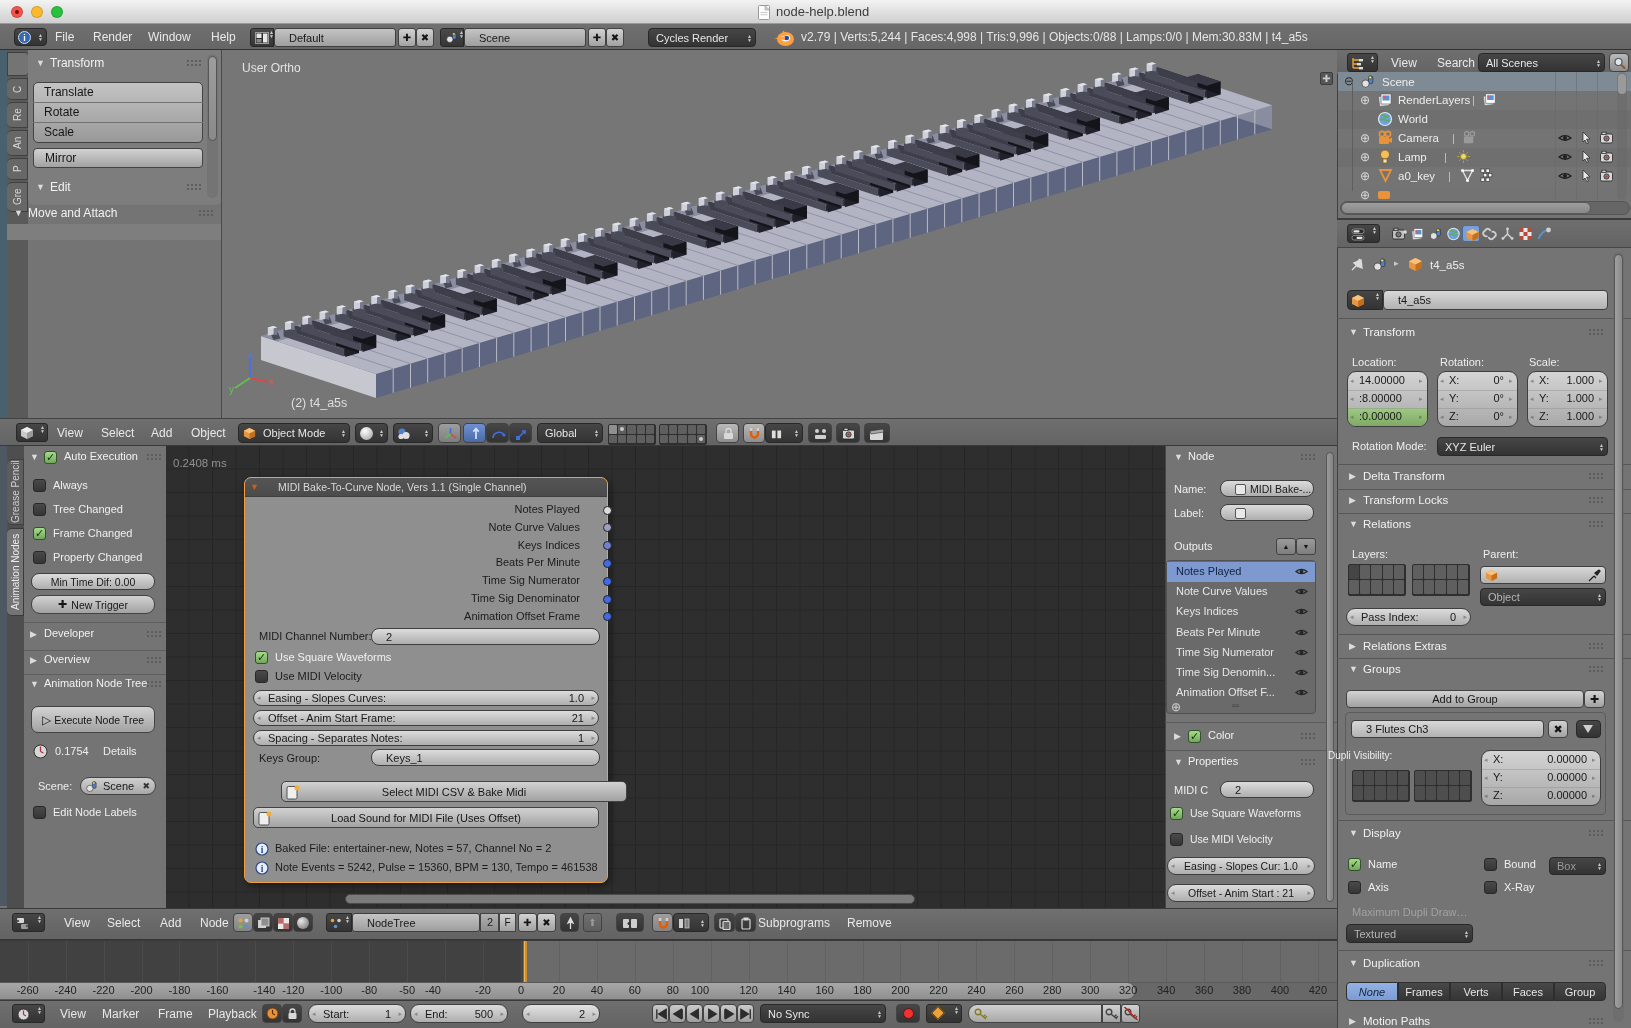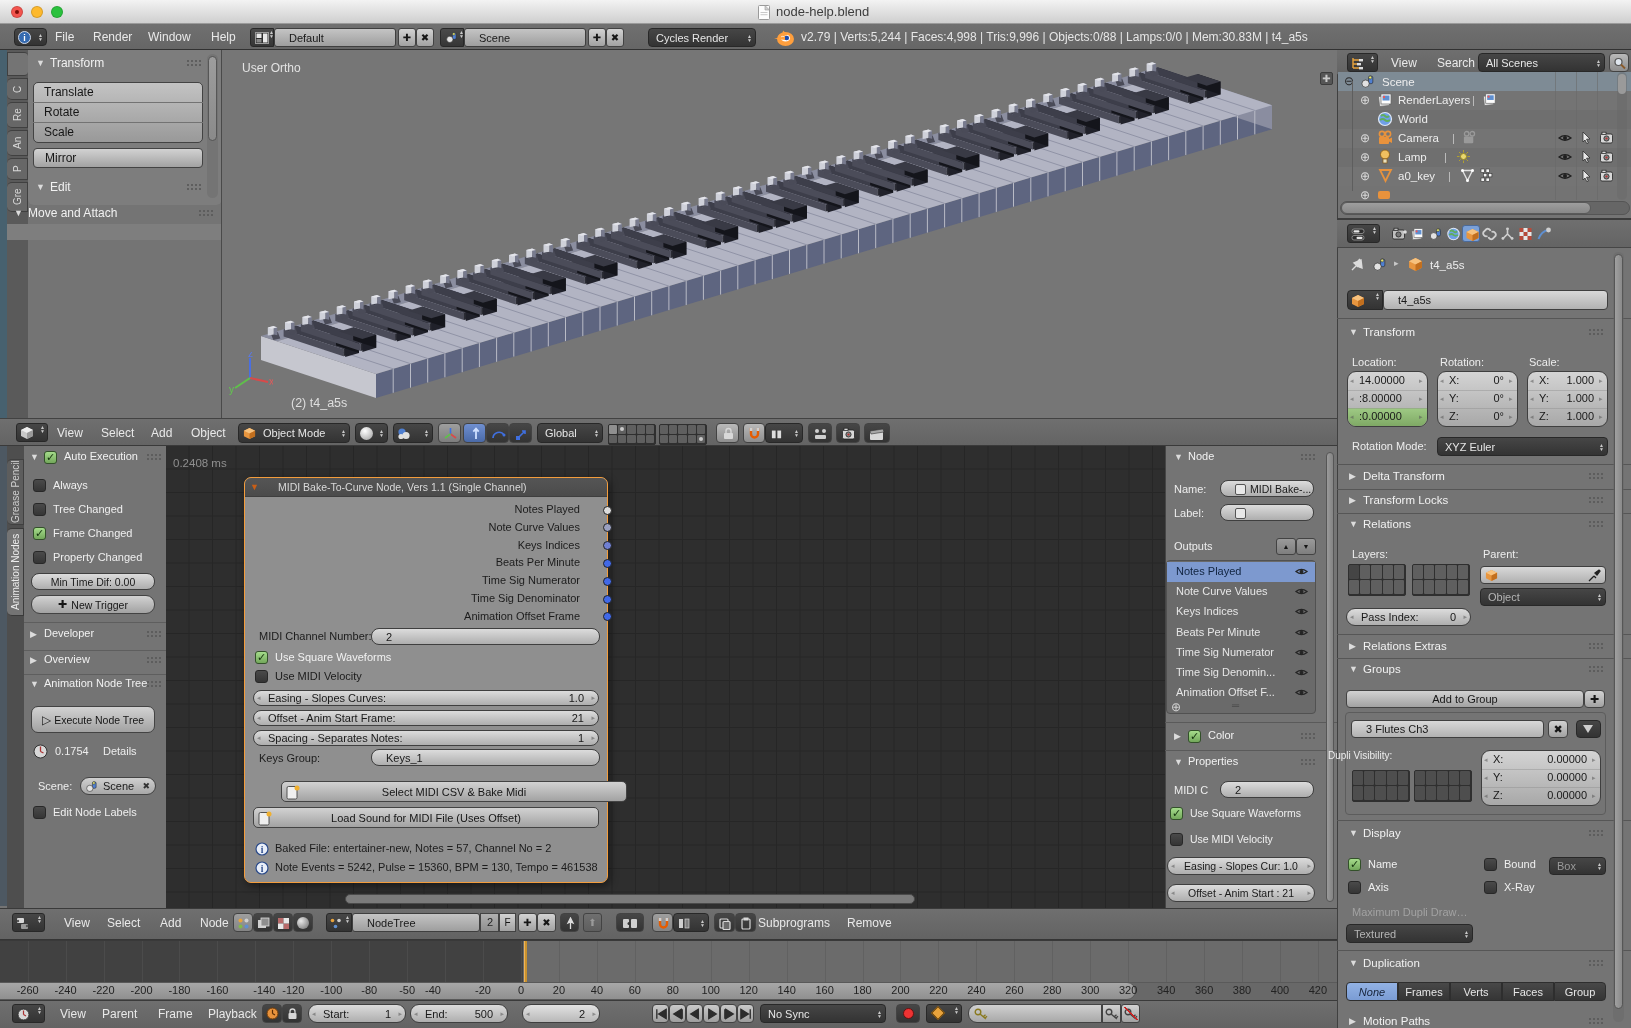--- a/index.html
+++ b/index.html
@@ -1191,21 +1191,21 @@
 <div class="tx" style="left:311.25px;top:984px;width:40px;text-align:center;font-size:11px;color:#222">-100</div>
 <div class="tx" style="left:349.2px;top:984px;width:40px;text-align:center;font-size:11px;color:#222">-80</div>
 <div class="tx" style="left:387.15px;top:984px;width:40px;text-align:center;font-size:11px;color:#222">-50</div>
 <div class="tx" style="left:425.1px;top:984px;width:40px;text-align:left;font-size:11px;color:#222">-40</div>
 <div class="tx" style="left:463.05px;top:984px;width:40px;text-align:center;font-size:11px;color:#222">-20</div>
 <div class="tx" style="left:501.0px;top:984px;width:40px;text-align:center;font-size:11px;color:#222">0</div>
 <div class="tx" style="left:538.95px;top:984px;width:40px;text-align:center;font-size:11px;color:#222">20</div>
 <div class="tx" style="left:576.9px;top:984px;width:40px;text-align:center;font-size:11px;color:#222">40</div>
 <div class="tx" style="left:614.85px;top:984px;width:40px;text-align:center;font-size:11px;color:#222">60</div>
 <div class="tx" style="left:652.8px;top:984px;width:40px;text-align:center;font-size:11px;color:#222">80</div>
-<div class="tx" style="left:690.75px;top:984px;width:40px;text-align:center;font-size:11px;color:#222">100</div>
+<div class="tx" style="left:690.75px;top:984px;width:40px;font-size:11px;color:#222">100</div>
 <div class="tx" style="left:728.7px;top:984px;width:40px;text-align:center;font-size:11px;color:#222">120</div>
 <div class="tx" style="left:766.65px;top:984px;width:40px;text-align:center;font-size:11px;color:#222">140</div>
 <div class="tx" style="left:804.6px;top:984px;width:40px;text-align:center;font-size:11px;color:#222">160</div>
 <div class="tx" style="left:842.55px;top:984px;width:40px;text-align:center;font-size:11px;color:#222">180</div>
 <div class="tx" style="left:880.5px;top:984px;width:40px;text-align:center;font-size:11px;color:#222">200</div>
 <div class="tx" style="left:918.45px;top:984px;width:40px;text-align:center;font-size:11px;color:#222">220</div>
 <div class="tx" style="left:956.4px;top:984px;width:40px;text-align:center;font-size:11px;color:#222">240</div>
 <div class="tx" style="left:994.3499999999999px;top:984px;width:40px;text-align:center;font-size:11px;color:#222">260</div>
 <div class="tx" style="left:1032.3px;top:984px;width:40px;text-align:center;font-size:11px;color:#222">280</div>
 <div class="tx" style="left:1070.25px;top:984px;width:40px;text-align:center;font-size:11px;color:#222">300</div>
@@ -1217,21 +1217,21 @@
 <div class="tx" style="left:1297.9499999999998px;top:984px;width:40px;text-align:center;font-size:11px;color:#222">420</div>
 <div class="" style="left:0px;top:1000px;width:1337px;height:28px;background:linear-gradient(#6f6f6f,#636363);border-top:1px solid #3a3a3a;"></div>
 <div class="" style="left:12px;top:1004px;width:33px;height:19px;background:linear-gradient(#464646,#333);border:1px solid #282828;border-radius:3px;">
     <svg class="ab" style="left:4px;top:3px" width="13" height="13" viewBox="0 0 13 13">
       <circle cx="6.5" cy="6.5" r="5.5" fill="#d8d8d8" stroke="#333"></circle>
       <path d="M6.5 6.5 L6.5 2.5 M6.5 6.5 L9 8" stroke="#a33" stroke-width="1.2"></path>
     </svg>
     <span class="dar" style="right:2px;top:5px">▲<br>▼</span>
   </div>
 <div class="tx " style="left:60px;top:1007px;font-size:12px;color:#e9e9e9;">View</div>
-<div class="tx " style="left:102px;top:1007px;font-size:12px;color:#e9e9e9;">Parent</div>
+<div class="tx " style="left:102px;top:1007px;font-size:12px;color:#e9e9e9;">Marker</div>
 <div class="tx " style="left:158px;top:1007px;font-size:12px;color:#e9e9e9;">Frame</div>
 <div class="tx " style="left:208px;top:1007px;font-size:12px;color:#e9e9e9;">Playback</div>
 <div class="bt" style="left:262px;top:1004px;width:20px;height:19px;background:linear-gradient(#464646,#333);border-radius:4px;font-size:11px;color:#161616;">
     <svg class="ab" style="left:3px;top:2px" width="13" height="13" viewBox="0 0 13 13">
       <circle cx="6.5" cy="6.5" r="5.5" fill="#e8923c" stroke="#713c09"></circle>
       <path d="M6.5 6.5 L6.5 2.8 M6.5 6.5 L9 8" stroke="#5a2d05" stroke-width="1.2"></path>
     </svg>
   </div>
 <div class="bt" style="left:282px;top:1004px;width:20px;height:19px;background:linear-gradient(#464646,#333);border-radius:4px;font-size:11px;color:#161616;">
     <svg class="ab" style="left:4px;top:3px" width="11" height="12" viewBox="0 0 11 12">

